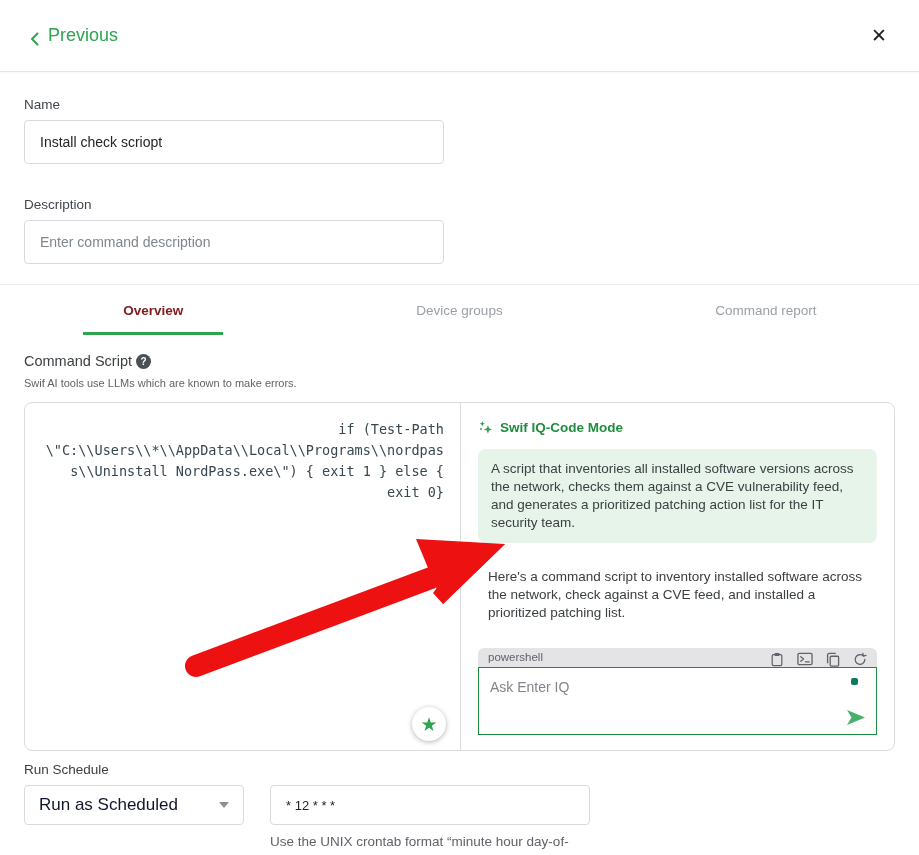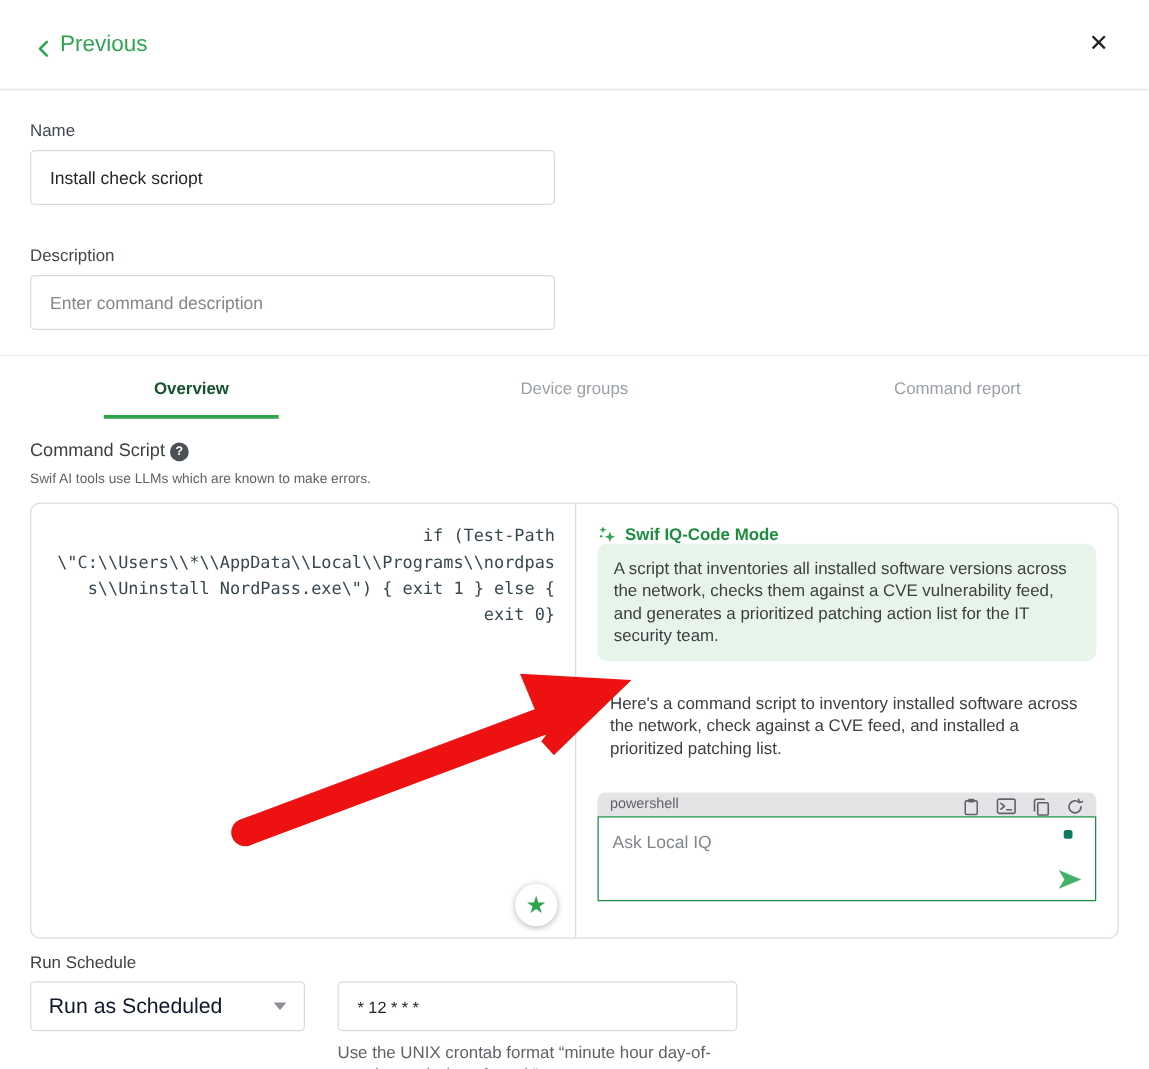--- a/index.html
+++ b/index.html
@@ -21,42 +21,42 @@
   .lbl-desc { margin-top:33px; }
   .text-input { margin-top:8px; width:420px; height:44px; border:1px solid #d7dbdf; border-radius:4px;
                 padding:0 15px; font-size:14px; color:#212529; outline:none; display:block;
                 font-family:"Liberation Sans", sans-serif; background:#fff; }
   .text-input::placeholder { color:#80868b; }
 
   .tabs-wrap { border-top:1px solid #e8eaec; margin:20px -24px 0 -24px; }
   .tabs { display:flex; height:50px; }
   .tab { flex:1; display:flex; flex-direction:column; align-items:center; justify-content:center;
          font-size:13.5px; color:#9aa0a6; cursor:pointer; position:relative; }
-  .tab.active { color:#14532d; font-weight:bold;justify-content:center; }
+  .tab.active { color:#7f1d1d; font-weight:bold;justify-content:center; }
   .tab.active .tab-underline { position:absolute; bottom:0; width:140px; height:3px; background:#2ea44f; }
 
   .cs-title-row { margin-top:18px; display:flex; align-items:center; gap:4px; }
   .cs-title { font-size:14.5px; color:#3c4043; }
   .help-icon { width:15px; height:15px; border-radius:50%; background:#4a5056; color:#fff;
                font-size:10px; font-weight:bold; display:flex; align-items:center; justify-content:center; }
   .cs-disclaimer { margin-top:8px; font-size:11px; color:#5f6368; }
 
   .script-panel { position:relative; margin-top:13px; height:349px; border:1px solid #dadce0;
                   border-radius:8px; display:flex; background:#fff; }
   .code-pane { width:436px; padding:16px; border-right:1px solid #dadce0;text-align:right; }
   .code-pre { font-family:"DejaVu Sans Mono", monospace; font-size:13.5px; line-height:21px;
               color:#37474f; white-space:pre-wrap; overflow-wrap:break-word; word-break:break-word; }
   .star-fab { position:absolute; left:387px; top:304px; width:34px; height:34px; border-radius:50%;
               background:#fff; box-shadow:0 1px 5px rgba(0,0,0,.3); display:flex; align-items:center;
               justify-content:center; cursor:pointer; z-index:3; }
   .star-fab span { color:#2ea44f; font-size:19px; line-height:1; }
 
   .ai-pane { flex:1; padding:17px 17px 14px 17px; display:flex; flex-direction:column; }
   .ai-title { display:flex; align-items:center; gap:7px; color:#1e8e3e; font-weight:bold; font-size:13.5px; }
-  .ai-bubble { background:#e6f4ea; border-radius:8px; padding:11px 13px;
+  .ai-bubble { margin-top:14px; background:#e6f4ea; border-radius:8px; padding:11px 13px;
                font-size:13.5px; line-height:18px; color:#3c4043; }
   .ai-reply { margin-top:25px; padding:0 10px; font-size:13.5px; line-height:18px; color:#3c4043; }
   .code-head { margin-top:26px; background:#e4e4e6; border-radius:6px 6px 0 0; height:34px;
                display:flex; align-items:flex-start; justify-content:space-between; padding:3px 10px 0 10px; }
   .code-lang { font-size:11.5px; color:#5f6368; }
   .code-tools { display:flex; gap:13px; padding-top:1px; }
   .tool-icon { cursor:pointer; display:flex; }
   .ask-box { position:relative; margin-top:-15px; height:68px; background:#fff;
              border:1.5px solid #1d8c43; z-index:2; }
   .ask-placeholder { position:absolute; left:11px; top:11px; font-size:14px; color:#80868b; }
@@ -173,21 +173,21 @@
             <span class="tool-icon">
               <svg width="14" height="15" viewBox="0 0 16 16" fill="none" stroke="#5f6368" stroke-width="1.5">
                 <path d="M13.5 8 A5.5 5.5 0 1 1 11.6 3.8" stroke-linecap="round"></path>
                 <path d="M11.2 1 L12 4 L14.8 3.2" fill="none" stroke-linecap="round" stroke-linejoin="round"></path>
               </svg>
             </span>
           </span>
         </div>
 
         <div class="ask-box">
-          <span class="ask-placeholder">Ask Local IQ</span>
+          <span class="ask-placeholder">Ask Enter IQ</span>
           <span class="ask-dot"></span>
           <span class="send-btn">
             <svg width="20" height="17" viewBox="0 0 20 17">
               <path d="M1 1 L19 8.5 L1 16 L5.5 8.5 Z" fill="#45b168"></path>
             </svg>
           </span>
         </div>
       </div>
     </div>
 

